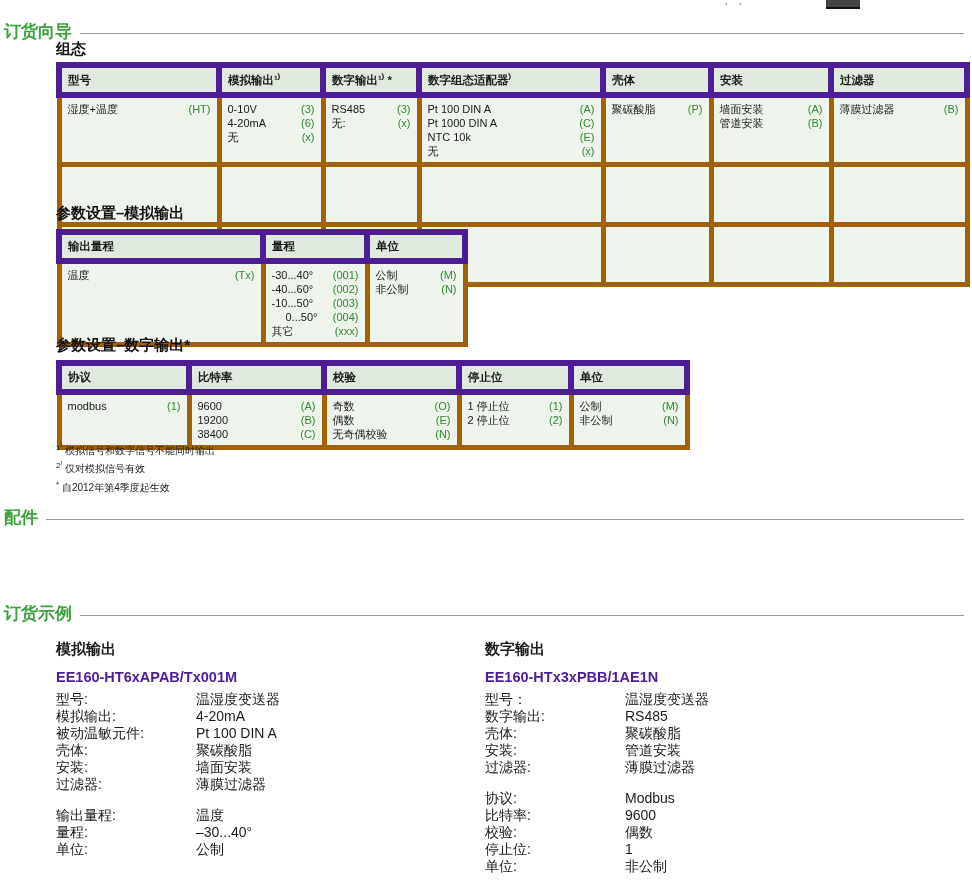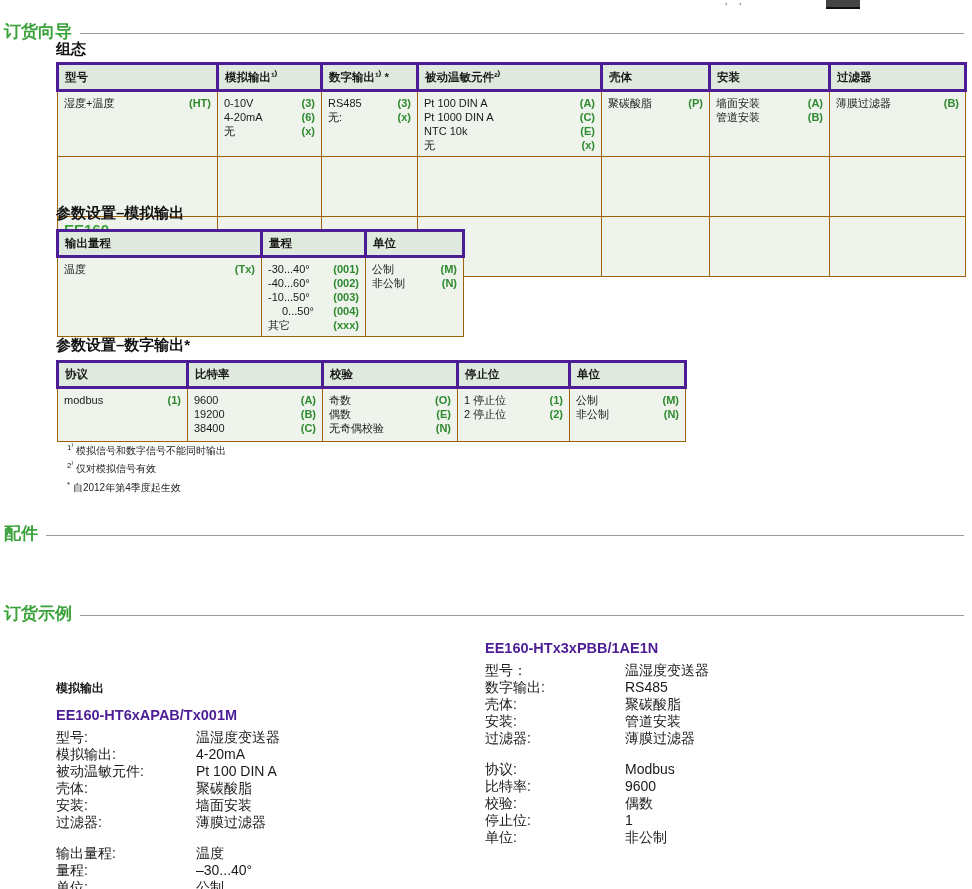--- a/index.html
+++ b/index.html
@@ -34,43 +34,43 @@
   }
 
   
   table.cfg {
     border-collapse: collapse;
     table-layout: fixed;
     font-size: 11px;
   }
   table.cfg th {
     background: #dfe9dd;
-    border: 3px solid #4c1d95;
+    border: 6px solid #4c1d95;
     text-align: left;
     font-weight: bold;
     font-size: 11.5px;
     padding: 4px 6px;
     color: #1a1a1a;
     vertical-align: middle;
     height: 20px;
   }
   table.cfg td {
     background: #eef3ec;
-    border: 1px solid #a16207;
+    border: 5px solid #a16207;
     vertical-align: top;
     padding: 4px 6px;
     height: 60px;
   }
   .opt-row {
     display: flex;
     justify-content: space-between;
     line-height: 14px;
     white-space: nowrap;
   }
-  .code { color: #2f8a2f; font-weight: bold; }
+  .code { color: #2f8a2f; font-weight: normal; }
   .blank-row td { height: 22px; }
   .order-row td {
     height: 26px;
     vertical-align: middle;
     padding: 2px 8px;
   }
   .order-code {
     color: #3aa23a;
     font-weight: bold;
     font-size: 15px;
@@ -87,21 +87,21 @@
   
   .acc-line {
     display: flex;
     font-size: 13.5px;
     line-height: 22px;
   }
   .acc-label { width: 330px; }
   .acc-code { color: #3aa23a; }
 
   
-  .ex-title { font-size: 12px; font-weight: bold; margin-bottom: 10px; margin-top: 40px; }
+  .ex-title { font-size: 15px; font-weight: bold; margin-bottom: 10px; }
   .ex-code { color: #4c1d95; font-weight: bold; font-size: 14.5px; margin-bottom: 6px; }
   .ex-row { display: flex; font-size: 14px; line-height: 17px; }
   .ex-k { width: 140px; }
   .ex-v { flex: 1; }
   .ex-gap { height: 14px; }
 
   
   .top-mark { position: absolute; font-size: 10px; color: #555; }
 </style>
 </head>
@@ -131,21 +131,21 @@
         <col style="width:184px">
           <col style="width:108px">
           <col style="width:120px">
           <col style="width:136px">
       </colgroup>
       <thead>
         <tr>
           <th>型号</th>
           <th>模拟输出¹⁾</th>
           <th>数字输出¹⁾ *</th>
-          <th>被动温敏元件²⁾</th>
+          <th>数字组态适配器⁾</th>
           <th>壳体</th>
           <th>安装</th>
           <th>过滤器</th>
         </tr>
       </thead>
       <tbody>
         <tr>
           <td>
             <div class="opt-row">
                 <span>湿度+温度</span>
@@ -374,36 +374,36 @@
             <div class="opt-row">
                 <span>非公制</span>
                 <span class="code">(N)</span>
               </div>
           </td>
         </tr>
       </tbody>
     </table>
   </div>
 
-  <div style="position:absolute; left:67px; top:440px;" class="footnotes">
+  <div style="position:absolute; left:56px; top:440px;" class="footnotes">
     <div>
       <sup>1⁾</sup>
       <span>模拟信号和数字信号不能同时输出</span>
     </div>
     <div>
       <sup>2⁾</sup>
       <span>仅对模拟信号有效</span>
     </div>
     <div>
       <sup>*</sup>
       <span>自2012年第4季度起生效</span>
     </div>
   </div>
 
-  <div style="position:absolute; left:4px; top:522px; width:960px;">
+  <div style="position:absolute; left:4px; top:506px; width:960px;">
     <div class="section-head">
       <span>配件</span>
       <span class="rule"></span>
     </div>
   </div>
 
 
   <div style="position:absolute; left:4px; top:602px; width:960px;text-align:center;">
     <div class="section-head">
       <span>订货示例</span>
@@ -447,20 +447,21 @@
         <span class="ex-k">量程:</span>
         <span class="ex-v">–30...40°</span>
       </div>
     <div class="ex-row">
         <span class="ex-k">单位:</span>
         <span class="ex-v">公制</span>
       </div>
   </div>
 
   <div style="position:absolute; left:485px; top:640px; width:400px;">
+    <div class="ex-title">数字输出</div>
     <div class="ex-code">EE160-HTx3xPBB/1AE1N</div>
     <div class="ex-row">
         <span class="ex-k">型号：</span>
         <span class="ex-v">温湿度变送器</span>
       </div>
     <div class="ex-row">
         <span class="ex-k">数字输出:</span>
         <span class="ex-v">RS485</span>
       </div>
     <div class="ex-row">

